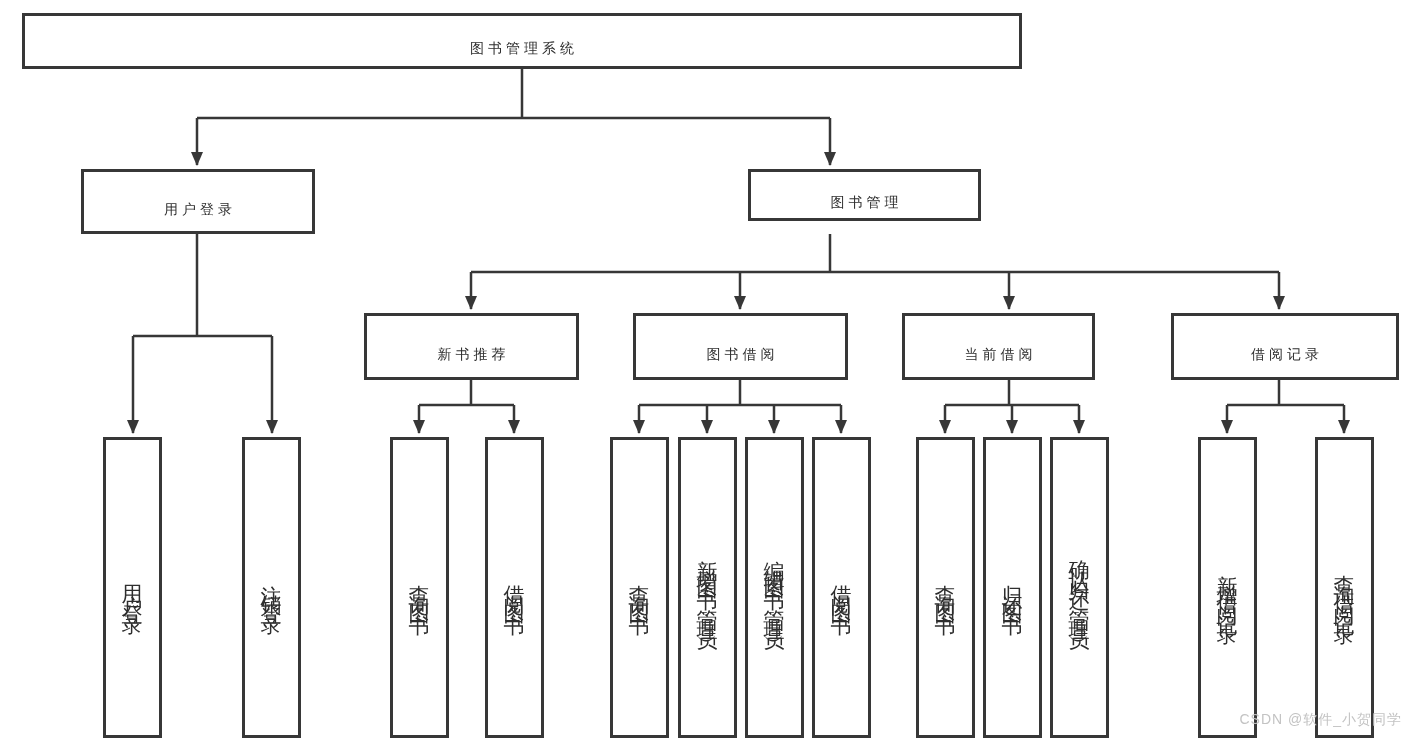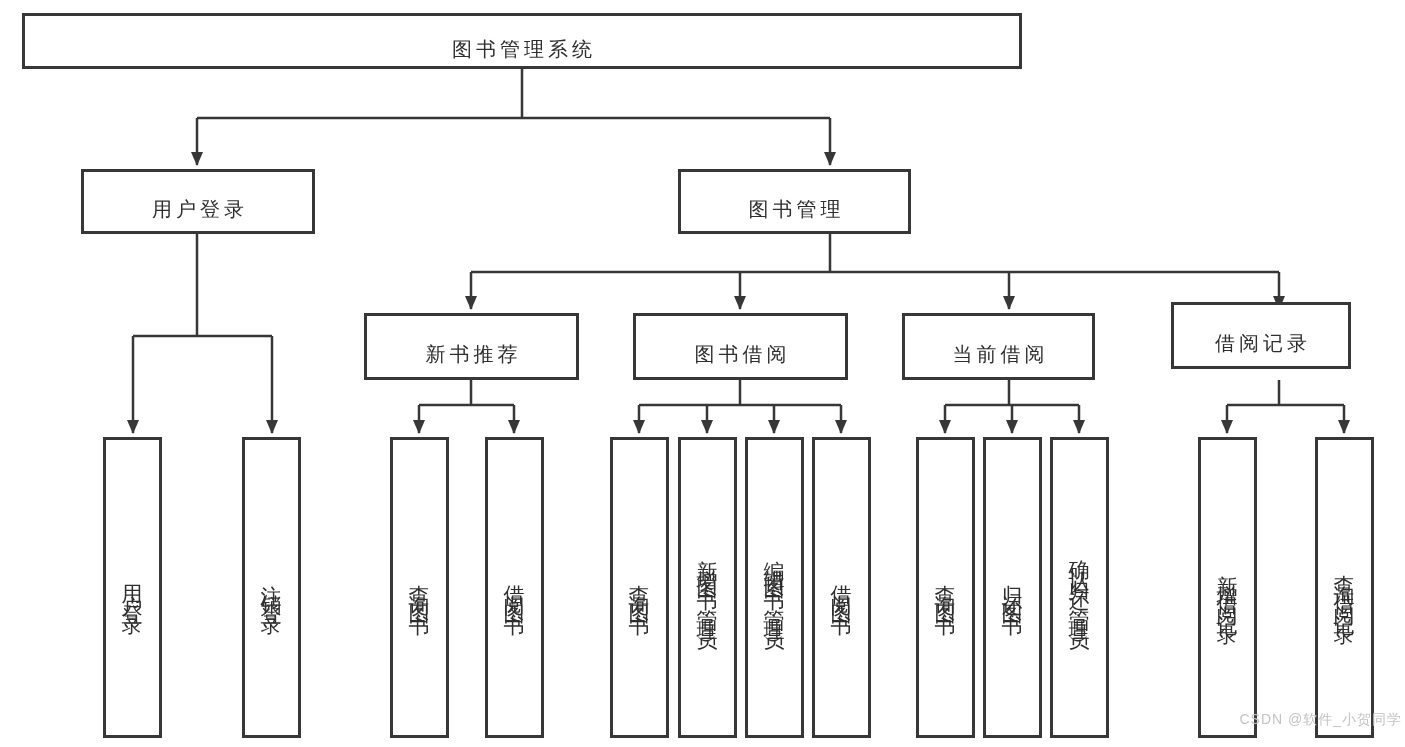--- a/index.html
+++ b/index.html
@@ -32,21 +32,21 @@
   #connector-layer marker path { fill: var(--line); stroke: none; }
   .node {
     position: absolute;
     background: #ffffff;
     border: 3px solid var(--line);
     display: flex;
     align-items: center;
     justify-content: center;
   }
   .hlabel {
-    font-size: 20px;
+    font-size: 14px;
     letter-spacing: 4px;
     text-indent: 4px;
     white-space: nowrap;
     color: var(--text);
     margin-top: 16px;
   }
   .vnode { width: 59px; height: 301px; }
   .vlabel {
     writing-mode: vertical-rl;
     text-orientation: mixed;
@@ -108,34 +108,34 @@
     <path marker-end="url(#arrow)" d="M1344,405 V433"></path>
   </svg>
 
   <div class="node" style="left:22px;top:13px;width:1000px;height:56px">
     <span class="hlabel">图书管理系统</span>
   </div>
 
   <div class="node" style="left:81px;top:169px;width:234px;height:65px">
     <span class="hlabel">用户登录</span>
   </div>
-  <div class="node" style="left:678px;top:169px;width:233px;height:65px">
+  <div class="node" style="left:748px;top:169px;width:233px;height:52px">
     <span class="hlabel">图书管理</span>
   </div>
 
   <div class="node" style="left:633px;top:313px;width:215px;height:67px">
     <span class="hlabel">图书借阅</span>
   </div>
   <div class="node" style="left:364px;top:313px;width:215px;height:67px">
     <span class="hlabel">新书推荐</span>
   </div>
   <div class="node" style="left:902px;top:313px;width:193px;height:67px">
     <span class="hlabel">当前借阅</span>
   </div>
-  <div class="node" style="left:1171px;top:302px;width:180px;height:67px">
+  <div class="node" style="left:1171px;top:313px;width:228px;height:67px">
     <span class="hlabel">借阅记录</span>
   </div>
 
   <div class="node vnode" style="left:103px;top:437px">
     <span class="vlabel">用户登录</span>
   </div>
   <div class="node vnode" style="left:242px;top:437px">
     <span class="vlabel">注销登录</span>
   </div>
 

